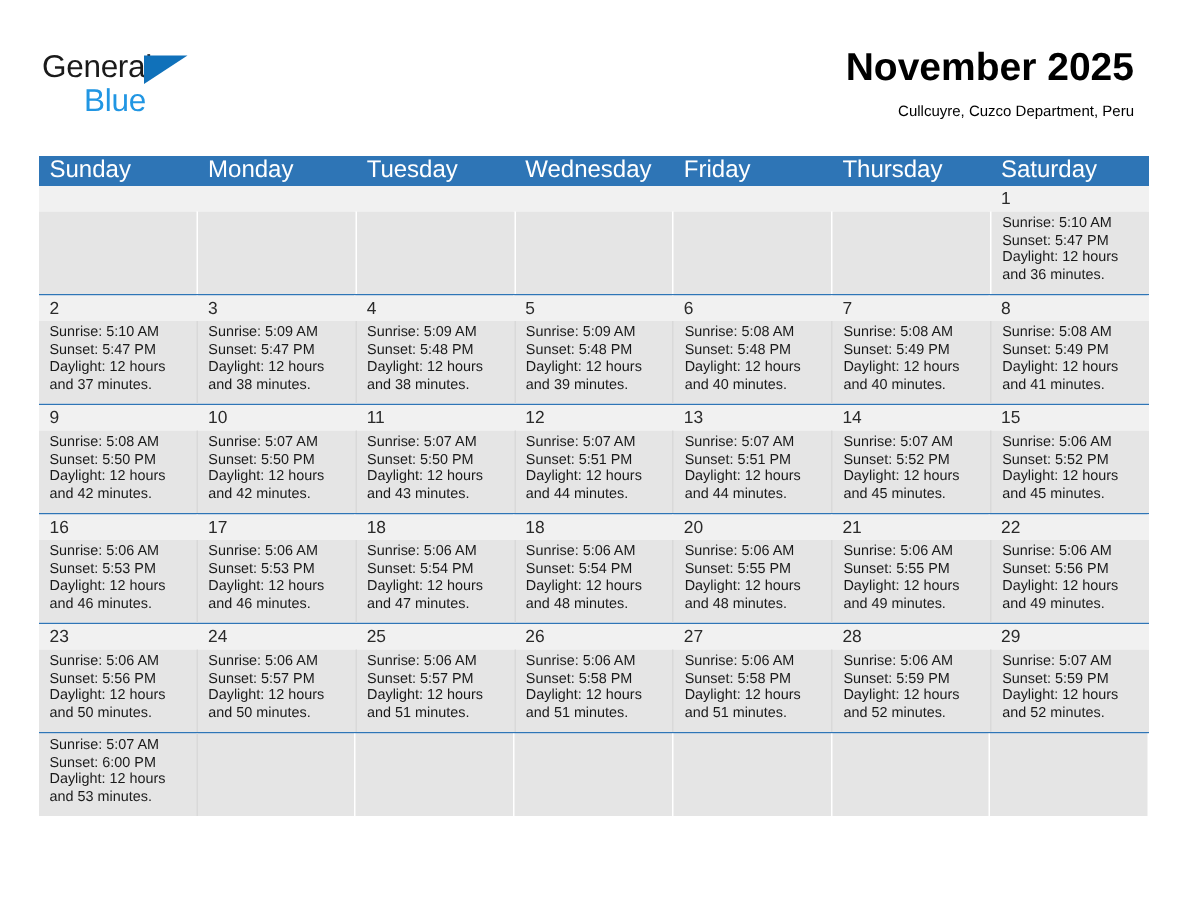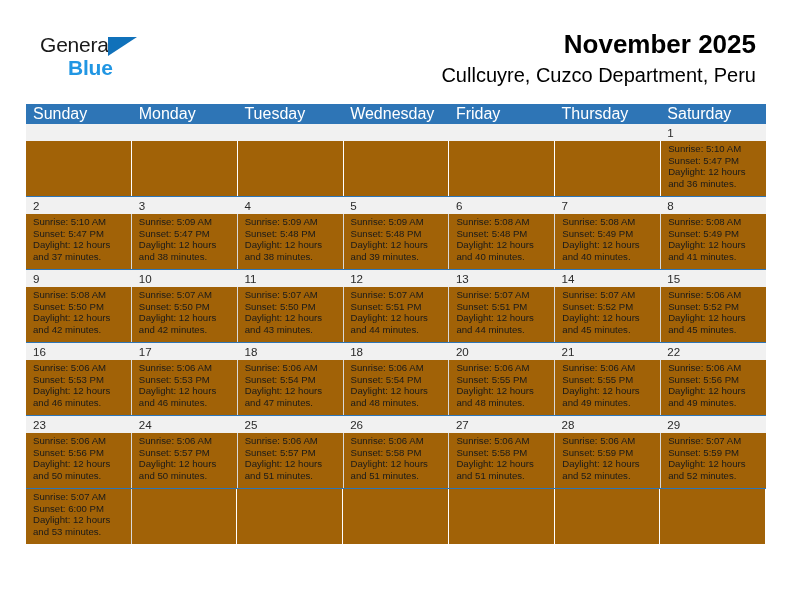--- a/index.html
+++ b/index.html
@@ -26,21 +26,21 @@
   .header {
     position: absolute;
     left: 0;
     top: 0;
     width: 792px;
     height: 104px;
   }
 
   .logo {
     position: absolute;
-    left: 40px;
+    left: 28px;
     top: 33px;
     width: 130px;
     height: 50px;
   }
   .logo-general {
     position: absolute;
     left: 0;
     top: 0;
     font-size: 21px;
     letter-spacing: -0.2px;
@@ -57,38 +57,37 @@
     border-bottom: 19px solid transparent;
   }
   .logo-blue {
     position: absolute;
     left: 28px;
     top: 23px;
     font-size: 21px;
     letter-spacing: -0.2px;
     color: #2196E3;
     font-family: "Liberation Sans", sans-serif;
-    font-weight: bold;
   }
 
   .title-block {
     position: absolute;
     right: 36px;
     top: 28px;
     text-align: right;
   }
   .cal-title {
     font-size: 26px;
     color: #000000;
     line-height: 32px;
     font-weight: bold;
     white-space: nowrap;
   }
   .cal-subtitle {
-    font-size: 20px;
+    font-size: 10px;
     color: #000000;
     line-height: 22px;
     margin-top: 4px;
     white-space: nowrap;
   }
 
   
   .calendar {
     position: absolute;
     left: 26px;
@@ -129,21 +128,21 @@
     font-size: 11.6px;
     line-height: 17px;
     padding-left: 7px;
     box-sizing: border-box;
     color: #2a2a2a;
     border-right: 1px solid #F1F1F1;
     white-space: nowrap;
   }
   .detail-band {
     display: flex;
-    background: #a16207;
+    background: #e5e5e5;
     min-height: 55px;
   }
   .detail {
     flex: 1 1 0;
     box-sizing: border-box;
     padding: 2px 6px 5px 7px;
     border-right: 1px solid #d9d9d9;
   }
   .detail:last-child {
     border-right: none;

